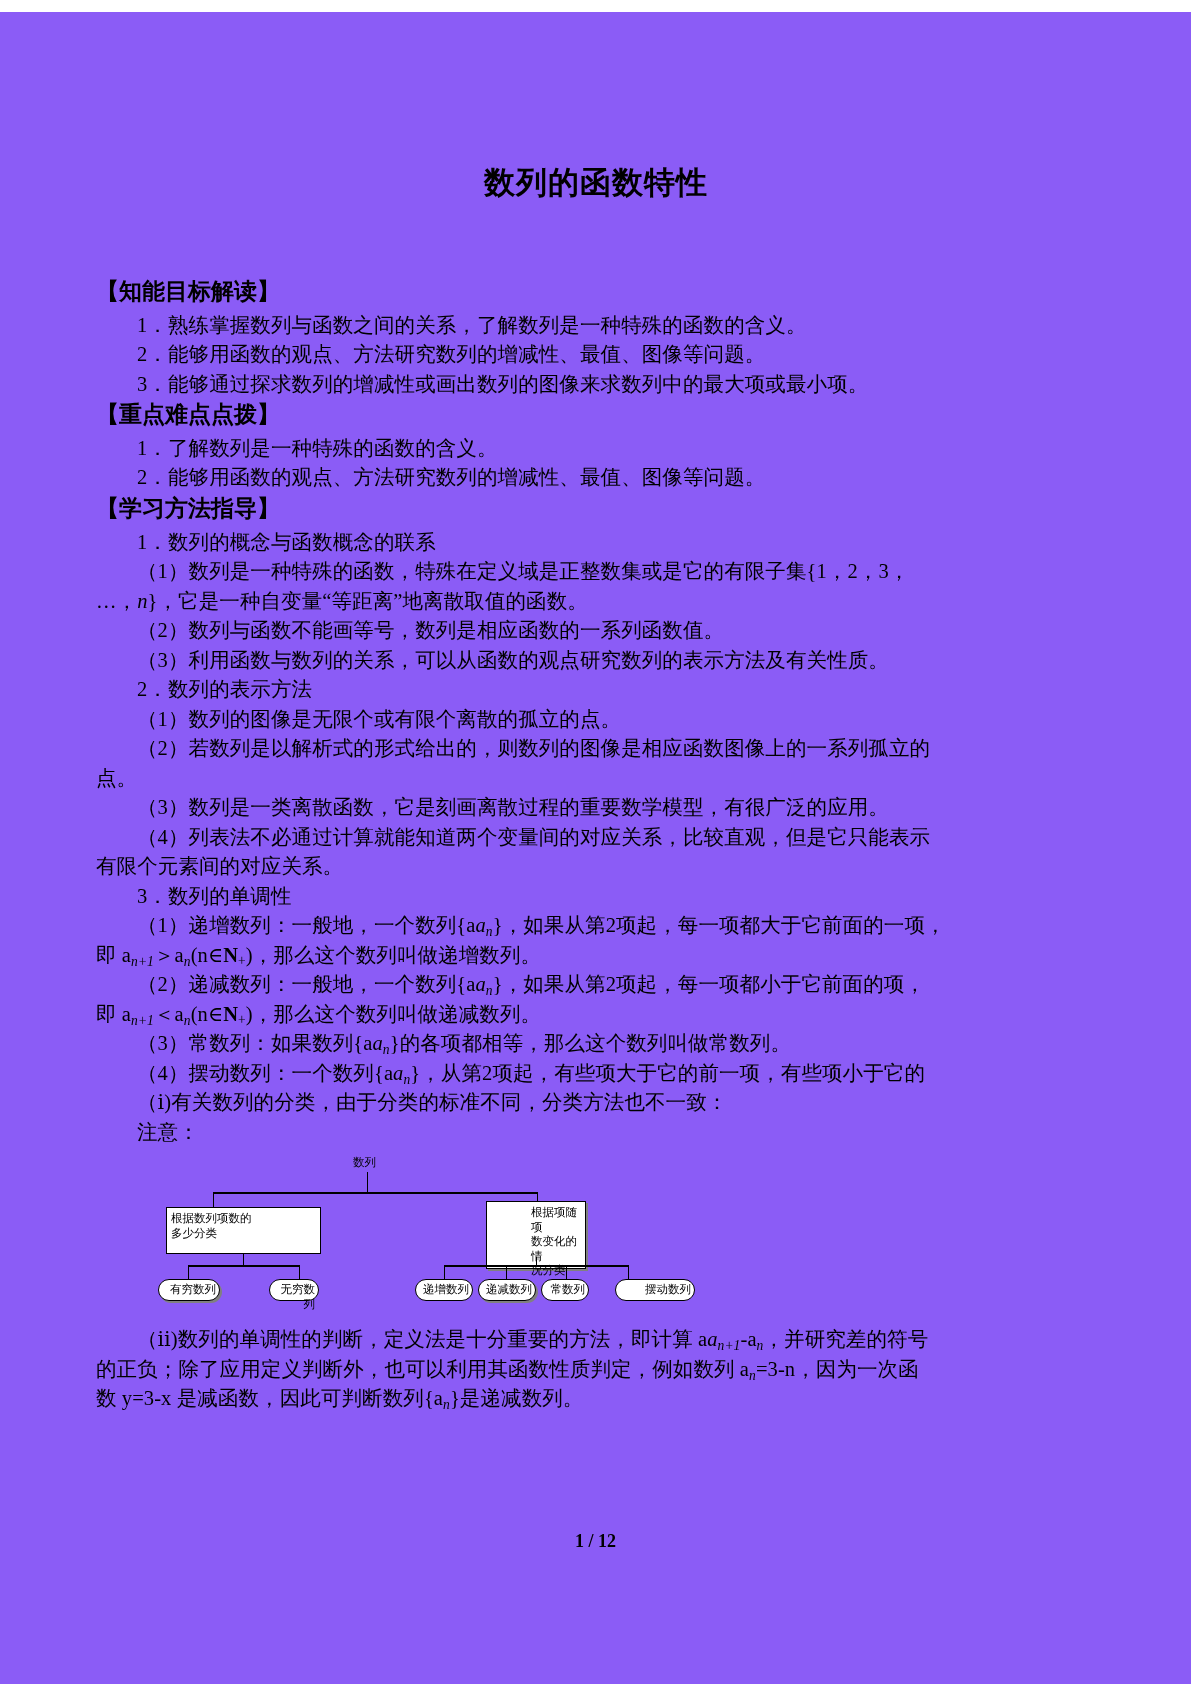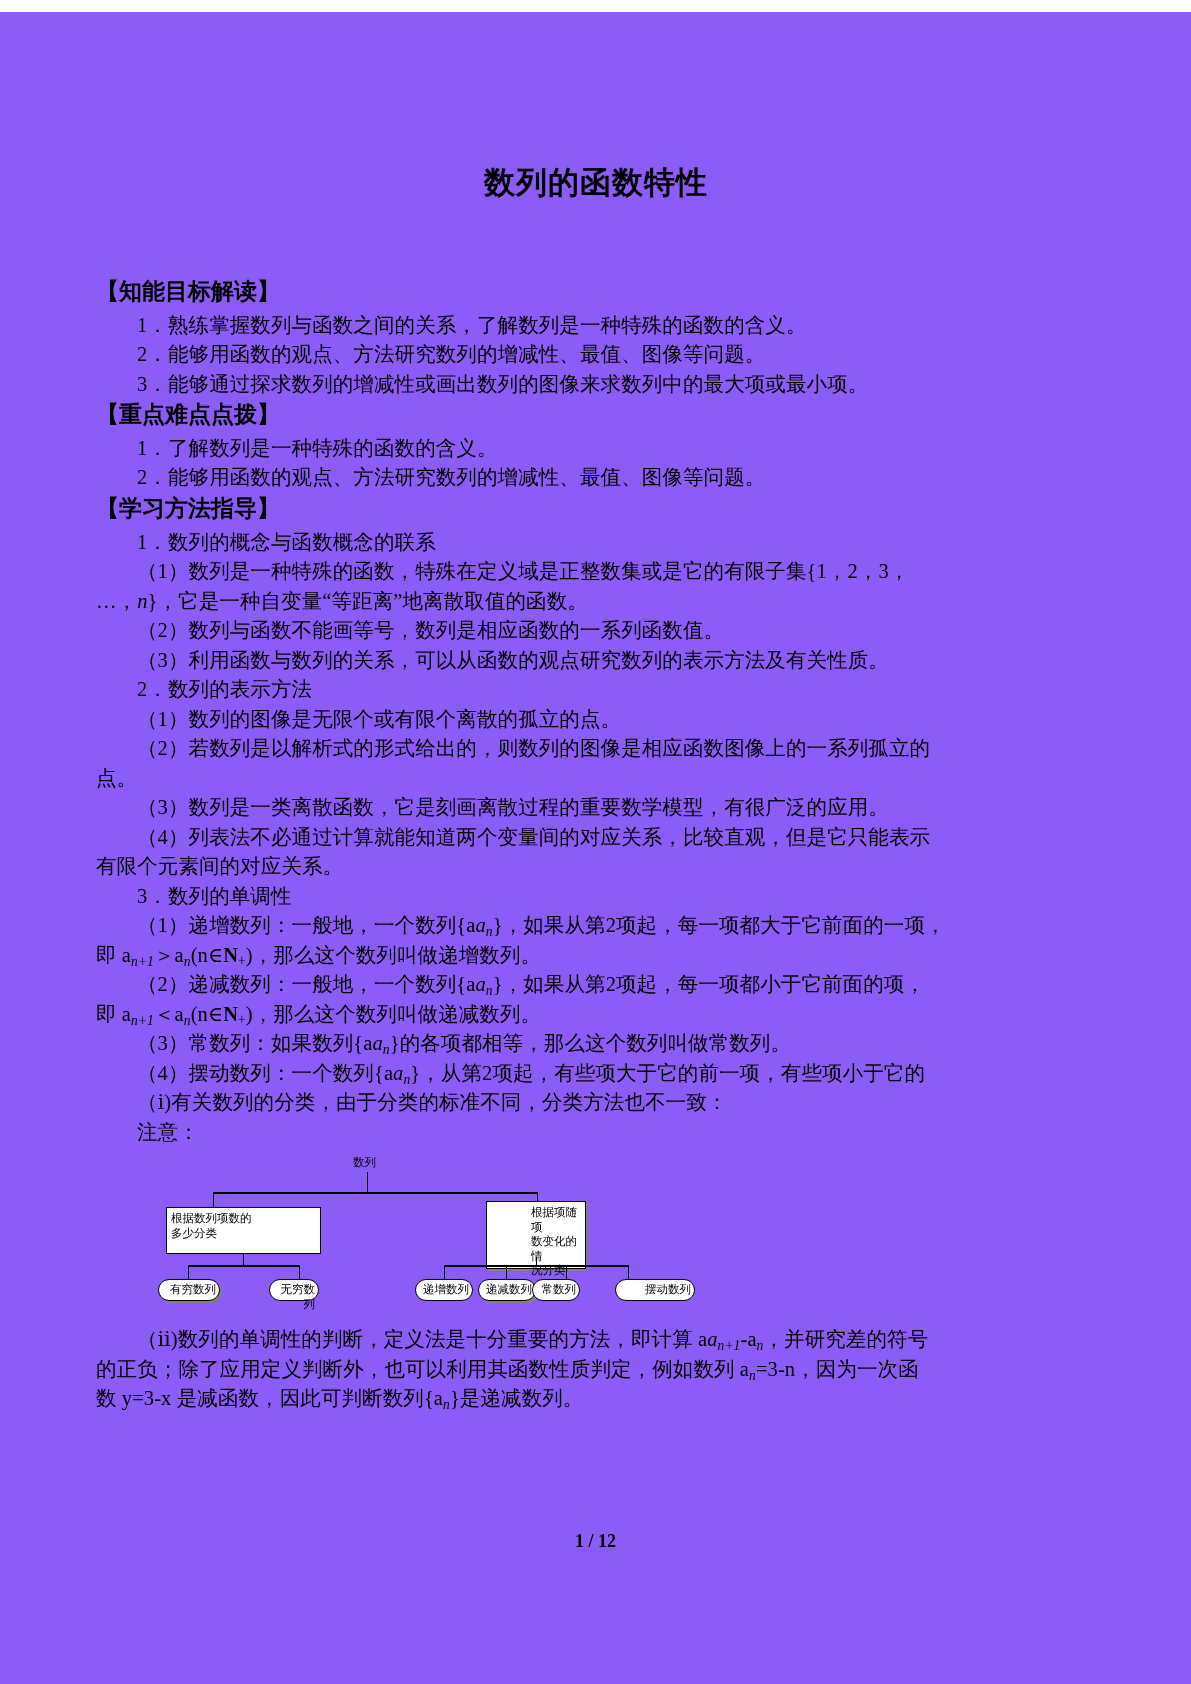--- a/index.html
+++ b/index.html
@@ -188,21 +188,21 @@
 
       <div class="ln lnv" style="left:380px; top:102px; height:8px;"></div>
       <div class="ln lnh" style="left:288px; top:110px; width:185px;"></div>
       <div class="ln lnv" style="left:288px; top:110px; height:14px;"></div>
       <div class="ln lnv" style="left:350px; top:110px; height:14px;"></div>
       <div class="ln lnv" style="left:410px; top:110px; height:14px;"></div>
       <div class="ln lnv" style="left:472px; top:110px; height:14px;"></div>
 
       <div class="node center" style="left:259px; top:124px; width:58px; height:22px;">递增数列</div>
       <div class="node center shadow" style="left:322px; top:124px; width:58px; height:22px;">递减数列</div>
-      <div class="node center" style="left:376px; top:124px; width:48px; height:22px;">常数列</div>
+      <div class="node center" style="left:385px; top:124px; width:48px; height:22px;">常数列</div>
       <div class="node center" style="left:459px; top:124px; width:80px; height:22px;">摆动数列</div>
     </div>
 
     <p class="body-line indent2"><span>（ⅱ)数列的单调性的判断，定义法是十分重要的方法，即计算 a</span><span class="mi">a</span><sub>n+1</sub><span>-a</span><sub>n</sub><span>，并研究差的符号</span></p>
     <p class="body-line hang"><span>的正负；除了应用定义判断外，也可以利用其函数性质判定，例如数列 a</span><sub>n</sub><span>=3-n，因为一次函</span></p>
     <p class="body-line hang"><span>数 y=3-x 是减函数，因此可判断数列{a</span><sub>n</sub><span>}是递减数列。</span></p>
 
   </div>
 
   <div class="pagenum">1 / 12</div>

